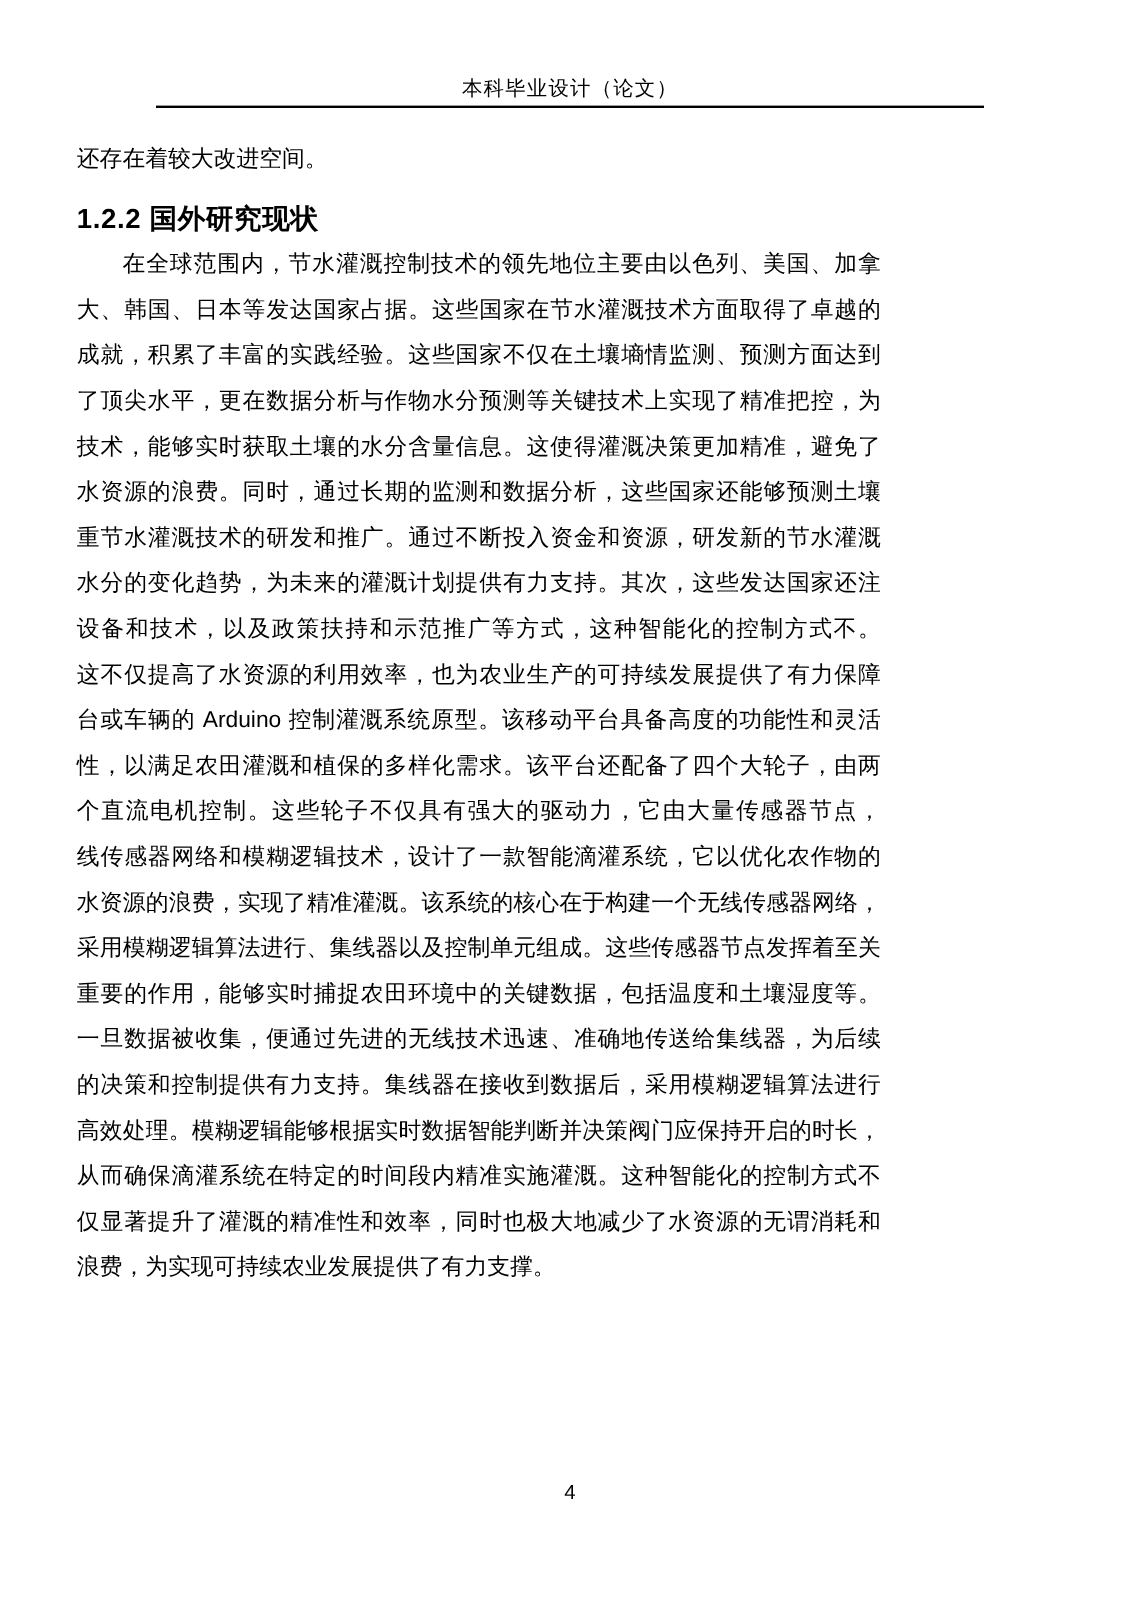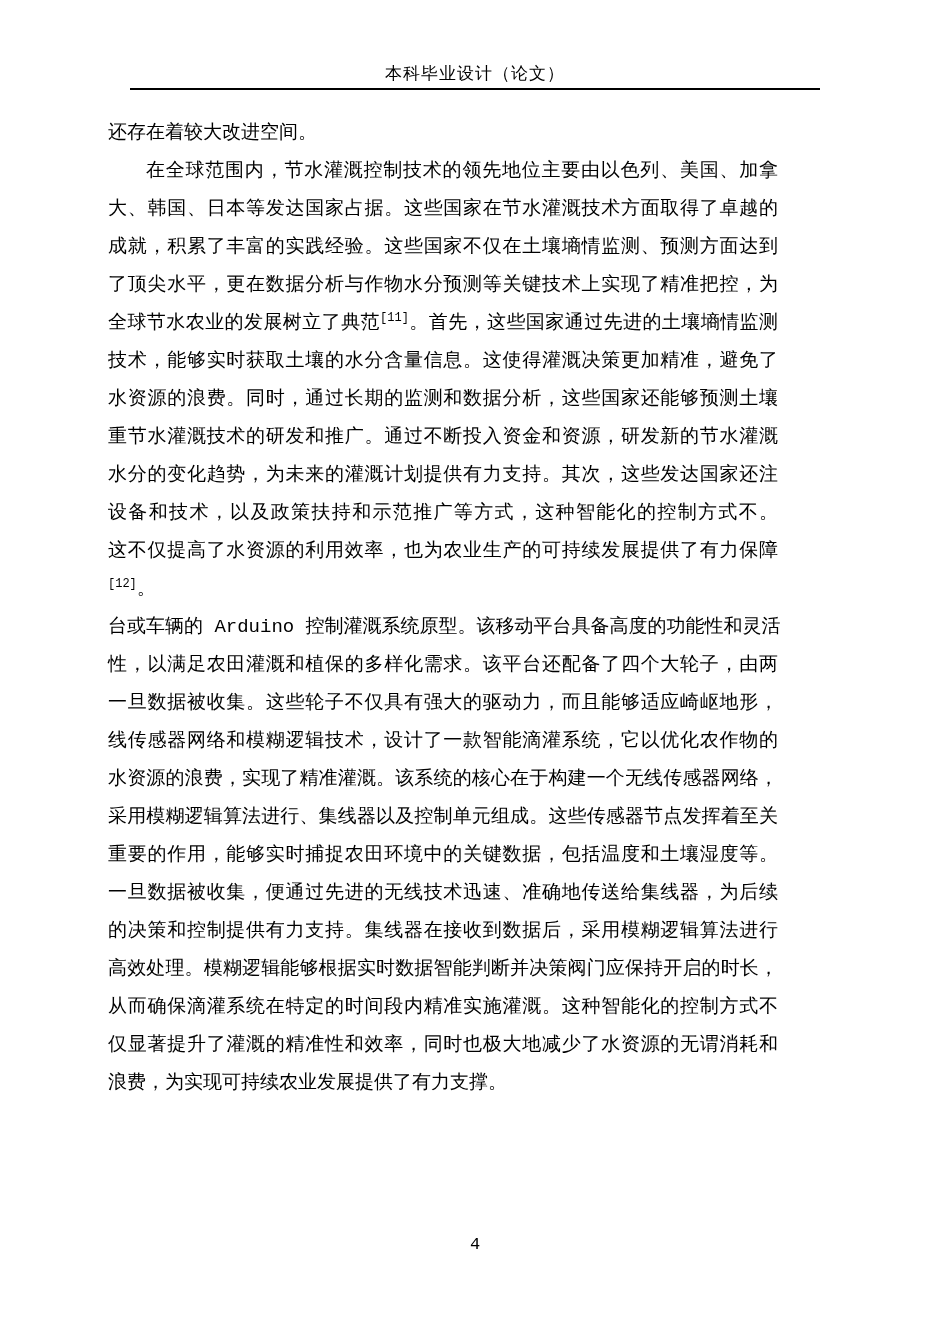--- a/index.html
+++ b/index.html
@@ -3,36 +3,36 @@
 <meta charset="utf-8">
 <style>
   html, body { margin: 0; padding: 0; background: #e8e8e8; }
   .page {
     position: relative;
     width: 950px;
     height: 1344px;
     margin: 0 auto;
     background: #ffffff;
     color: #000000;
-    font-family: Liberation Mono, monospace;
+    font-family: Liberation Sans, sans-serif;
     overflow: hidden;
   }
   .header {
     margin: 0 130px;
     padding-top: 62px;
     padding-bottom: 3px;
     text-align: center;
     border-bottom: 2px solid #000000;
   }
   .header-title {
     font-size: 17px;
     letter-spacing: 1px;
   }
   .content {
-    margin: 0 108px;
+    margin: 0 64px;
     width: 670px;
   }
   .intro-line {
     margin-top: 24px;
     height: 38px;
     line-height: 38px;
     font-size: 19px;
   }
   .section-heading {
     margin: 10px 0 0 0;
@@ -74,40 +74,39 @@
 <div class="page">
 
   <div class="header">
     <span class="header-title">本科毕业设计（论文）</span>
   </div>
 
   <div class="content">
 
     <div class="intro-line line last">还存在着较大改进空间。</div>
 
+    <h3 class="section-heading">1.2.2 国外研究现状</h3>
 
     <div class="paragraph">
         <div class="line indent">在全球范围内，节水灌溉控制技术的领先地位主要由以色列、美国、加拿</div>
         <div class="line">大、韩国、日本等发达国家占据。这些国家在节水灌溉技术方面取得了卓越的</div>
         <div class="line">成就，积累了丰富的实践经验。这些国家不仅在土壤墒情监测、预测方面达到</div>
         <div class="line">了顶尖水平，更在数据分析与作物水分预测等关键技术上实现了精准把控，为</div>
-        <div class="line">全球节水农业的发展树立了典范<sup>[11]</sup>。首先，这些国家通过先进的土壤墒情监测</div>
         <div class="line">技术，能够实时获取土壤的水分含量信息。这使得灌溉决策更加精准，避免了</div>
         <div class="line">水资源的浪费。同时，通过长期的监测和数据分析，这些国家还能够预测土壤</div>
         <div class="line">重节水灌溉技术的研发和推广。通过不断投入资金和资源，研发新的节水灌溉</div>
         <div class="line">水分的变化趋势，为未来的灌溉计划提供有力支持。其次，这些发达国家还注</div>
         <div class="line">设备和技术，以及政策扶持和示范推广等方式，这种智能化的控制方式不。</div>
         <div class="line">这不仅提高了水资源的利用效率，也为农业生产的可持续发展提供了有力保障</div>
-        <div class="line last"><sup>[12]</sup>。</div>
       </div>
 
     <div class="paragraph">
         <div class="line">台或车辆的 Arduino 控制灌溉系统原型。该移动平台具备高度的功能性和灵活</div>
         <div class="line">性，以满足农田灌溉和植保的多样化需求。该平台还配备了四个大轮子，由两</div>
-        <div class="line">一旦数据被收集。这些轮子不仅具有强大的驱动力，而且能够适应崎岖地形，</div>
+        <div class="line">个直流电机控制。这些轮子不仅具有强大的驱动力，它由大量传感器节点，</div>
         <div class="line">线传感器网络和模糊逻辑技术，设计了一款智能滴灌系统，它以优化农作物的</div>
         <div class="line">水资源的浪费，实现了精准灌溉。该系统的核心在于构建一个无线传感器网络，</div>
         <div class="line">采用模糊逻辑算法进行、集线器以及控制单元组成。这些传感器节点发挥着至关</div>
         <div class="line">重要的作用，能够实时捕捉农田环境中的关键数据，包括温度和土壤湿度等。</div>
         <div class="line">一旦数据被收集，便通过先进的无线技术迅速、准确地传送给集线器，为后续</div>
         <div class="line">的决策和控制提供有力支持。集线器在接收到数据后，采用模糊逻辑算法进行</div>
         <div class="line">高效处理。模糊逻辑能够根据实时数据智能判断并决策阀门应保持开启的时长，</div>
         <div class="line">从而确保滴灌系统在特定的时间段内精准实施灌溉。这种智能化的控制方式不</div>
         <div class="line">仅显著提升了灌溉的精准性和效率，同时也极大地减少了水资源的无谓消耗和</div>
         <div class="line last">浪费，为实现可持续农业发展提供了有力支撑。</div>

